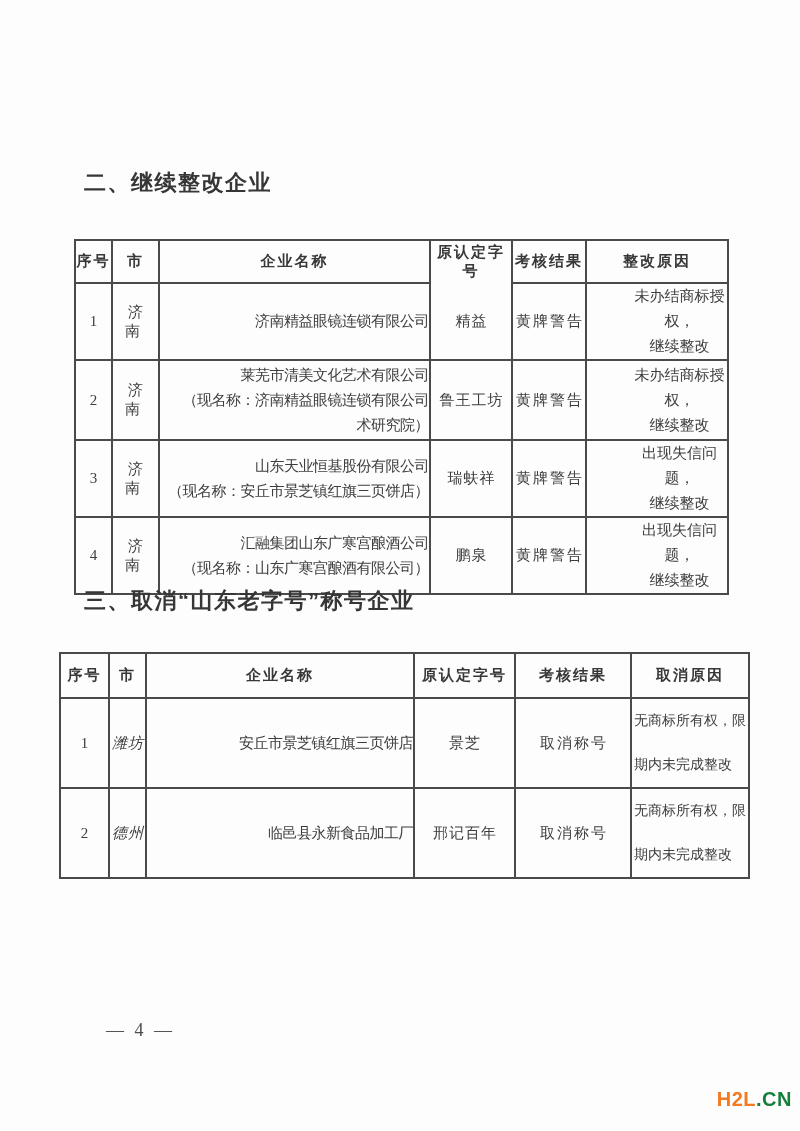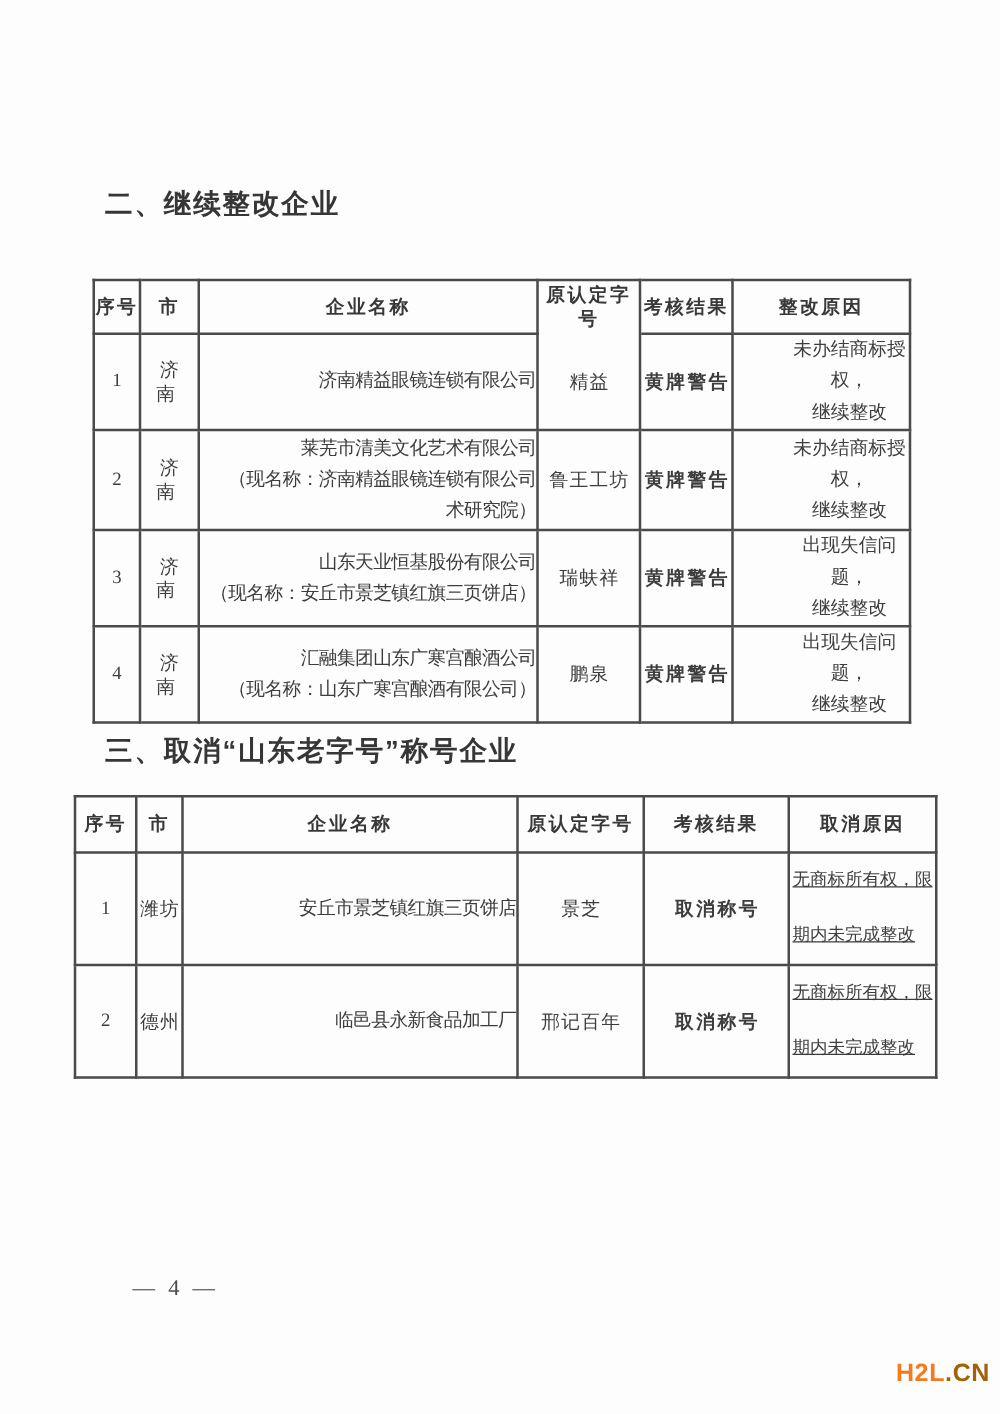--- a/index.html
+++ b/index.html
@@ -15,27 +15,28 @@
   .sec-heading {
     position: absolute;
     margin: 0;
     font-family: "Liberation Sans", "DejaVu Sans", sans-serif;
     font-weight: bold;
     font-size: 22px;
     color: #363636;
     letter-spacing: 1.5px;
     white-space: nowrap;
   }
-  #heading-continue { left: 84px; top: 148px; }
+  #heading-continue { left: 84px; top: 168px; }
   #heading-cancel   { left: 84px; top: 586px; }
 
   table {
     position: absolute;
     border-collapse: collapse;
     table-layout: fixed;
+    margin-top: 16px;
   }
   #table-continue { left: 74px; top: 223px; width: 653px; }
   #table-cancel   { left: 59px; top: 636px; width: 689px; }
 
   th, td {
     border: 2px solid #4a4a4a;
     padding: 0;
     vertical-align: middle;
   }
   th {
@@ -43,34 +44,34 @@
     font-weight: bold;
     font-size: 15px;
     color: #383838;
     letter-spacing: 2px;
     text-align: center;
   }
   td { font-size: 15px; color: #3d3d3d; }
 
   .c-no, .c-brand, .c-result, .c-reason, .c-city { text-align: center; }
   #table-continue .c-city { letter-spacing: 6px; text-indent: 6px; }
-  #table-cancel   .c-city { letter-spacing: 1px; text-indent: 1px; }
-  .c-result { letter-spacing: 2px; text-indent: 2px; font-weight: bold; }
+  #table-cancel   .c-city { letter-spacing: 1px; text-indent: 1px; font-style: italic; }
+  .c-result { letter-spacing: 2px; text-indent: 2px; }
   .c-brand  { letter-spacing: 1px; text-indent: 1px; }
 
   .c-name { text-align: left; padding-left: 4px; }
   .c-name .line { line-height: 25px; white-space: nowrap; letter-spacing: -0.5px; text-align: right; }
 
   #table-continue .c-reason .line { line-height: 25px; padding-left: 45px; }
   #table-cancel .c-reason {
     text-align: left;
     padding: 0 2px;
     font-size: 14px;
   }
-  #table-cancel .c-reason .line { line-height: 44px; text-decoration: underline; }
+  #table-cancel .c-reason .line { line-height: 44px; }
 
   
   th.gap-bottom { border-bottom-color: transparent; }
   td.gap-top    { border-top-color: transparent; }
 
   .page-number {
     position: absolute;
     left: 106px;
     top: 1020px;
     font-size: 18px;
@@ -82,21 +83,21 @@
     position: absolute;
     right: 8px;
     top: 1088px;
     font-family: "Liberation Sans", "DejaVu Sans", sans-serif;
     font-weight: bold;
     font-size: 20px;
     letter-spacing: 0.5px;
     white-space: nowrap;
   }
   .watermark .brand  { color: #f47a1f; }
-  .watermark .suffix { color: #a16207; }
+  .watermark .suffix { color: #15803d; }
 </style>
 </head>
 <body>
 
 <div>
 
   <h2 class="sec-heading" id="heading-continue">二、继续整改企业</h2>
 
   <table id="table-continue">
     <colgroup>

